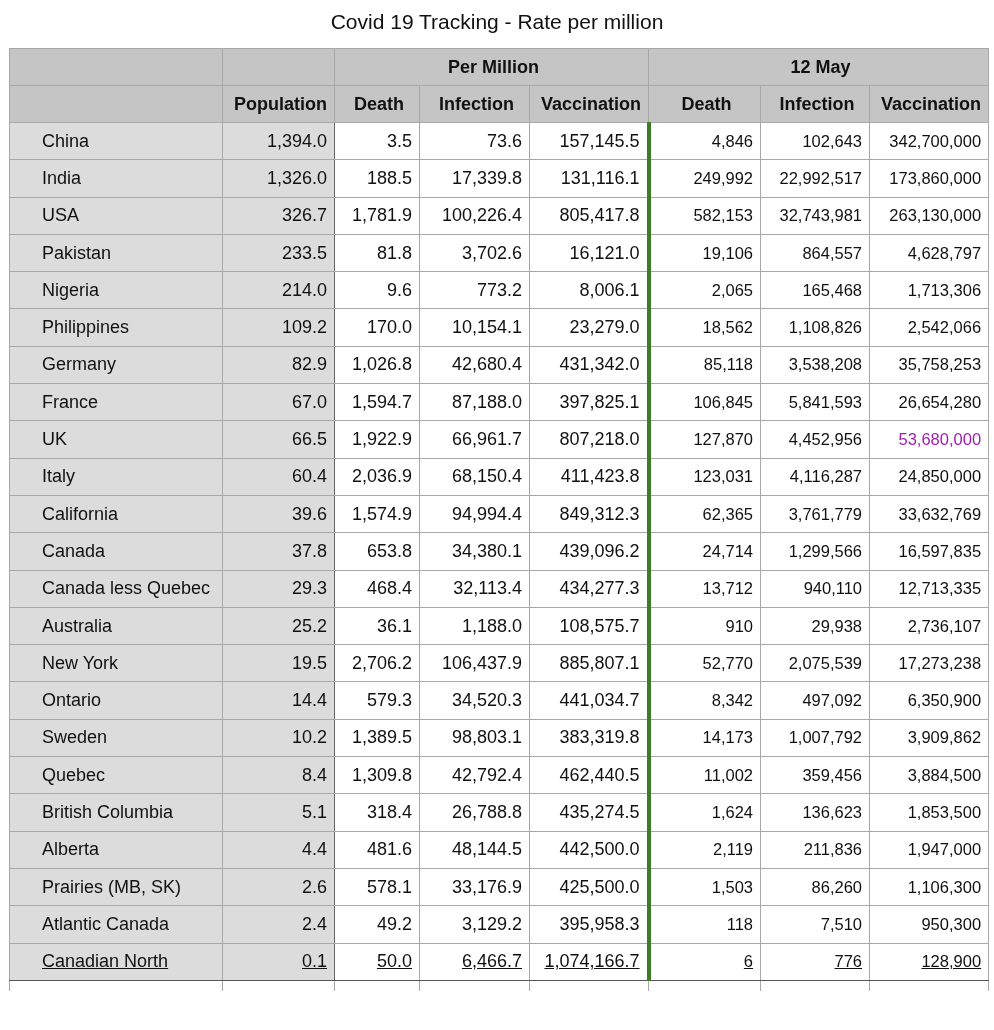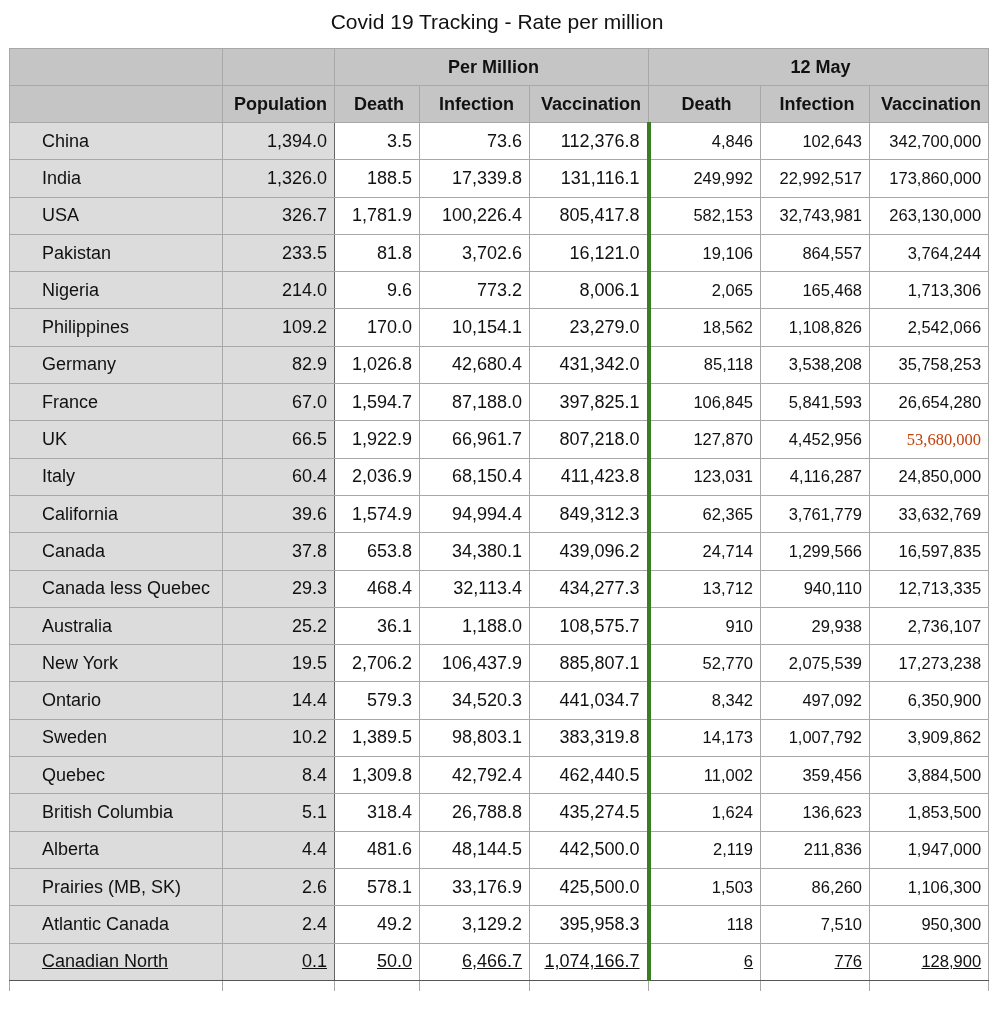--- a/index.html
+++ b/index.html
@@ -17,21 +17,21 @@
   thead tr.sub th { text-align: right; }
   thead tr.sub th.c-r { text-align: center; }
   thead tr.sub th.pop { text-align: right; }
   tbody td { height: 36.3px; text-align: right; background: #fff; }
   tbody td.name { text-align: left; background: #dcdcdc; padding-left: 32px; }
   tbody td.pop { background: #dcdcdc; border-right: 1px solid #666; }
   tbody tr:first-child td { border-top: 1px solid #555; }
   tbody tr:last-child td { border-bottom: 1px solid #555; text-decoration: underline; }
   td.green-l { border-left: 4px solid #3a7d23; }
   td.small { font-size: 16.5px; }
-  td.muted { color: #c2410c; font-family: Liberation Serif, serif; }
+  td.muted { color: #a21caf; }
   tfoot td { height: 10px; border-bottom: none; background: #fff; }
   tfoot td.name, tfoot td.pop { background: #fff; }
 </style>
 </head>
 <body>
 
 <div class="title">Covid 19 Tracking - Rate per million</div>
 
 <table>
   <colgroup>
@@ -61,21 +61,21 @@
       <th class="c-r">Infection</th>
       <th class="c-r">Vaccination</th>
     </tr>
   </thead>
   <tbody id="tbody">
       <tr>
         <td class="name">China</td>
         <td class="pop">1,394.0</td>
         <td>3.5</td>
         <td>73.6</td>
-        <td>112,376.8</td>
+        <td>157,145.5</td>
         <td class="green-l small">4,846</td>
         <td class="small">102,643</td>
         <td class="small">342,700,000</td>
       </tr>
       <tr>
         <td class="name">India</td>
         <td class="pop">1,326.0</td>
         <td>188.5</td>
         <td>17,339.8</td>
         <td>131,116.1</td>
@@ -94,21 +94,21 @@
         <td class="small">263,130,000</td>
       </tr>
       <tr>
         <td class="name">Pakistan</td>
         <td class="pop">233.5</td>
         <td>81.8</td>
         <td>3,702.6</td>
         <td>16,121.0</td>
         <td class="green-l small">19,106</td>
         <td class="small">864,557</td>
-        <td class="small">3,764,244</td>
+        <td class="small">4,628,797</td>
       </tr>
       <tr>
         <td class="name">Nigeria</td>
         <td class="pop">214.0</td>
         <td>9.6</td>
         <td>773.2</td>
         <td>8,006.1</td>
         <td class="green-l small">2,065</td>
         <td class="small">165,468</td>
         <td class="small">1,713,306</td>

